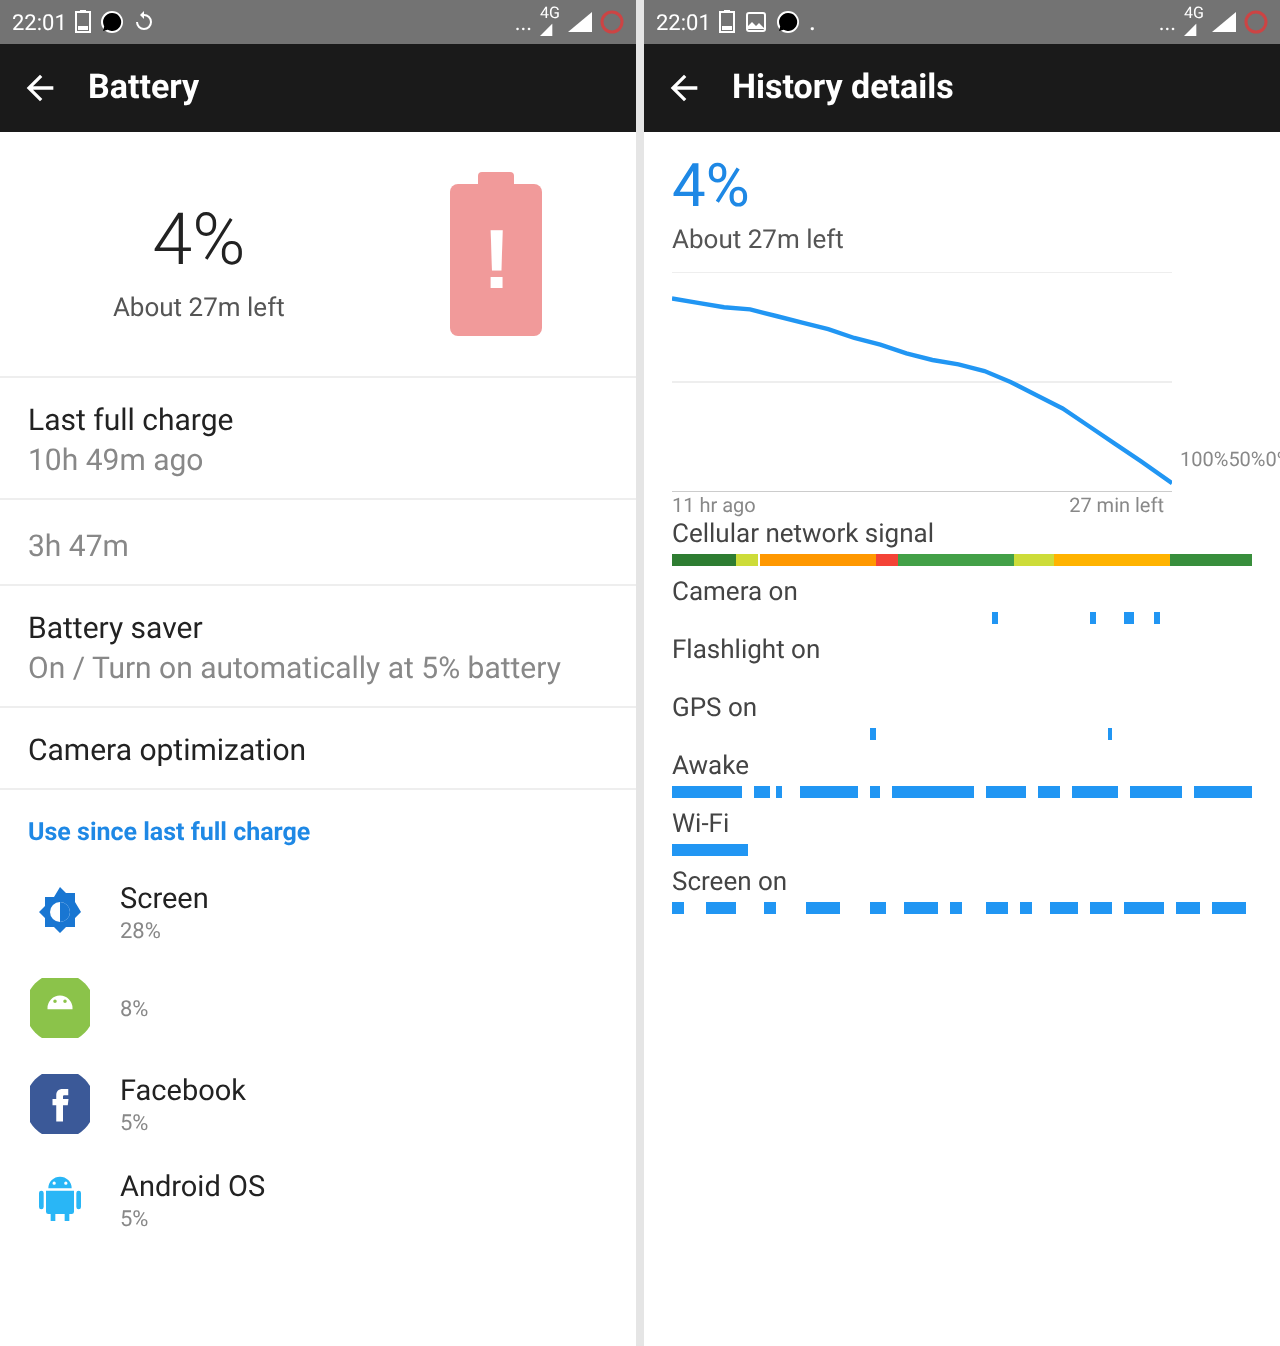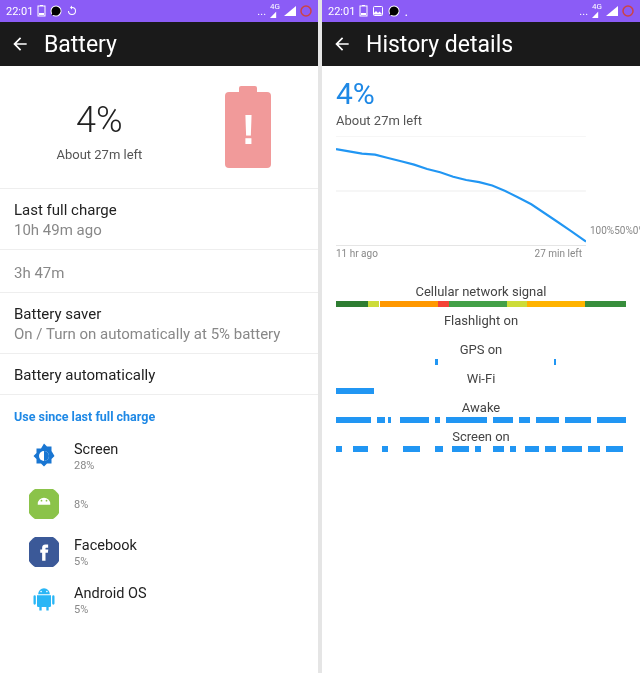--- a/index.html
+++ b/index.html
@@ -17,42 +17,42 @@
     height: 673px;
     background: #fff;
     display: flex;
     flex-direction: column;
     position: relative;
     overflow: hidden;
   }
   
   .statusbar {
     height: 22px;
-    background: #8b5cf6;
+    background: #737373;
     color: #fff;
     font-size: 11px;
     display: flex;
     align-items: center;
     padding: 0 6px;
     justify-content: space-between;
   }
   .status-left, .status-right { display:flex; align-items:center; gap:4px; }
   .status-right svg, .status-left svg { display:block; }
   .tri4g { font-size:8px; line-height:1; }
   
   .header {
     height: 44px;
     background: #1a1a1a;
     color: #fff;
     display: flex;
     align-items: center;
     padding: 0 10px;
     gap: 14px;
   }
-  .header .title { font-size: 23px; font-weight: 400; }
+  .header .title { font-size: 17px; font-weight: 700; }
   
   .hero {
     padding: 26px 10px 20px 10px;
     display: flex;
     align-items: center;
   }
   .hero-text { flex: 0 0 60%; text-align: center;}
   .hero-pct { font-size: 36px; font-weight: 300; color:#222; }
   .hero-sub { font-size: 13px; color: #555; margin-top: 6px; }
   .hero-batt {
@@ -83,39 +83,39 @@
   .row .sub { font-size: 15px; color:#888; margin-top:2px; }
   .section-title {
     padding: 14px 14px 8px 14px;
     font-size: 12.5px;
     font-weight: 700;
     color: #1e88e5;
   }
   
   .appitem {
     display:flex; align-items:center;
-    padding: 8px 28px;
+    padding: 8px 14px;
     gap: 14px;
   }
   .appitem .ico { width:32px; height:32px; display:flex; align-items:center; justify-content:center; }
   .appitem .txt .nm { font-size:14.5px; color:#222; }
   .appitem .txt .pc { font-size:11px; color:#888; margin-top:1px; }
   
   .right-content { padding: 10px 14px 0 14px; flex:1; overflow:hidden; }
   .r-pct { font-size: 30px; color:#1e88e5; font-weight:400; }
   .r-sub { font-size: 13px; color:#555; margin-top:2px; margin-bottom:8px;}
   .chartwrap { position:relative; height:110px; display:flex; }
   .chart-svg { flex:1; }
   .ylabels {
     display:flex; flex-direction:row; justify-content:space-between;
     font-size:10px; color:#888; padding-left:4px; height:100px; align-items:flex-end;
     width: 40px;
   }
   .xlabels { display:flex; justify-content:space-between; font-size:10px; color:#888; margin-top:2px; padding-right:44px;}
-  .metrics { margin-top:25px;text-align:center; }
+  .metrics { margin-top:1px; }
   .metric { margin-bottom:6px; }
   .metric .ml { font-size:13px; color:#444; margin-bottom:2px; }
   .bar { height:6px; width:100%; position:relative; background:transparent; }
   .seg { position:absolute; top:0; bottom:0; }
 </style>
 </head>
 <body>
 
 <div class="phone">
   <div class="statusbar">
@@ -177,21 +177,21 @@
   </div>
   <div class="divider"></div>
 
   <div class="row">
     <div class="lab">Battery saver</div>
     <div class="sub">On / Turn on automatically at 5% battery</div>
   </div>
   <div class="divider"></div>
 
   <div class="row">
-    <div class="lab">Battery automatically</div>
+    <div class="lab">Camera optimization</div>
   </div>
   <div class="divider"></div>
 
   <div class="section-title">Use since last full charge</div>
 
   <div class="appitem">
     <div class="ico">
       <svg width="30" height="30" viewBox="0 0 24 24" fill="#1976d2">
           <path d="M12 2l2.4 2.4H18v3.6L20.4 12 18 14.4V18h-3.6L12 20.4 9.6 18H6v-3.6L3.6 12 6 9.6V6h3.6z"></path>
           <circle cx="12" cy="12" r="4" fill="#fff"></circle>
@@ -310,50 +310,59 @@
           <div class="seg" style="left:11%;width:4%;background:#cddc39"></div>
           <div class="seg" style="left:15%;width:20%;background:#ff9800"></div>
           <div class="seg" style="left:35%;width:4%;background:#f44336"></div>
           <div class="seg" style="left:39%;width:20%;background:#43a047"></div>
           <div class="seg" style="left:59%;width:7%;background:#cddc39"></div>
           <div class="seg" style="left:66%;width:20%;background:#ffb300"></div>
           <div class="seg" style="left:86%;width:14%;background:#388e3c"></div>
         </div>
       </div>
       <div class="metric">
+        <div class="ml">Camera on</div>
+        <div class="bar">
+          <div class="seg" style="left:55%;width:1.2%;background:#2196f3"></div>
+          <div class="seg" style="left:72%;width:1%;background:#2196f3"></div>
+          <div class="seg" style="left:78%;width:1.5%;background:#2196f3"></div>
+          <div class="seg" style="left:83%;width:1%;background:#2196f3"></div>
+        </div>
+      </div>
+      <div class="metric">
         <div class="ml">Flashlight on</div>
         <div class="bar"></div>
       </div>
       <div class="metric">
         <div class="ml">GPS on</div>
         <div class="bar">
           <div class="seg" style="left:34%;width:1.2%;background:#2196f3"></div>
           <div class="seg" style="left:75%;width:1%;background:#2196f3"></div>
-        </div>
-      </div>
-      <div class="metric">
-        <div class="ml">Wi-Fi</div>
-        <div class="bar">
-          <div class="seg" style="left:0;width:13%;background:#2196f3"></div>
         </div>
       </div>
       <div class="metric">
         <div class="ml">Awake</div>
         <div class="bar">
           <div class="seg" style="left:0;width:12%;background:#2196f3"></div>
           <div class="seg" style="left:14%;width:3%;background:#2196f3"></div>
           <div class="seg" style="left:18%;width:1%;background:#2196f3"></div>
           <div class="seg" style="left:22%;width:10%;background:#2196f3"></div>
           <div class="seg" style="left:34%;width:2%;background:#2196f3"></div>
           <div class="seg" style="left:38%;width:14%;background:#2196f3"></div>
           <div class="seg" style="left:54%;width:7%;background:#2196f3"></div>
           <div class="seg" style="left:63%;width:4%;background:#2196f3"></div>
           <div class="seg" style="left:69%;width:8%;background:#2196f3"></div>
           <div class="seg" style="left:79%;width:9%;background:#2196f3"></div>
           <div class="seg" style="left:90%;width:10%;background:#2196f3"></div>
+        </div>
+      </div>
+      <div class="metric">
+        <div class="ml">Wi-Fi</div>
+        <div class="bar">
+          <div class="seg" style="left:0;width:13%;background:#2196f3"></div>
         </div>
       </div>
       <div class="metric">
         <div class="ml">Screen on</div>
         <div class="bar">
           <div class="seg" style="left:0;width:2%;background:#2196f3"></div>
           <div class="seg" style="left:6%;width:5%;background:#2196f3"></div>
           <div class="seg" style="left:16%;width:2%;background:#2196f3"></div>
           <div class="seg" style="left:23%;width:6%;background:#2196f3"></div>
           <div class="seg" style="left:34%;width:3%;background:#2196f3"></div>

